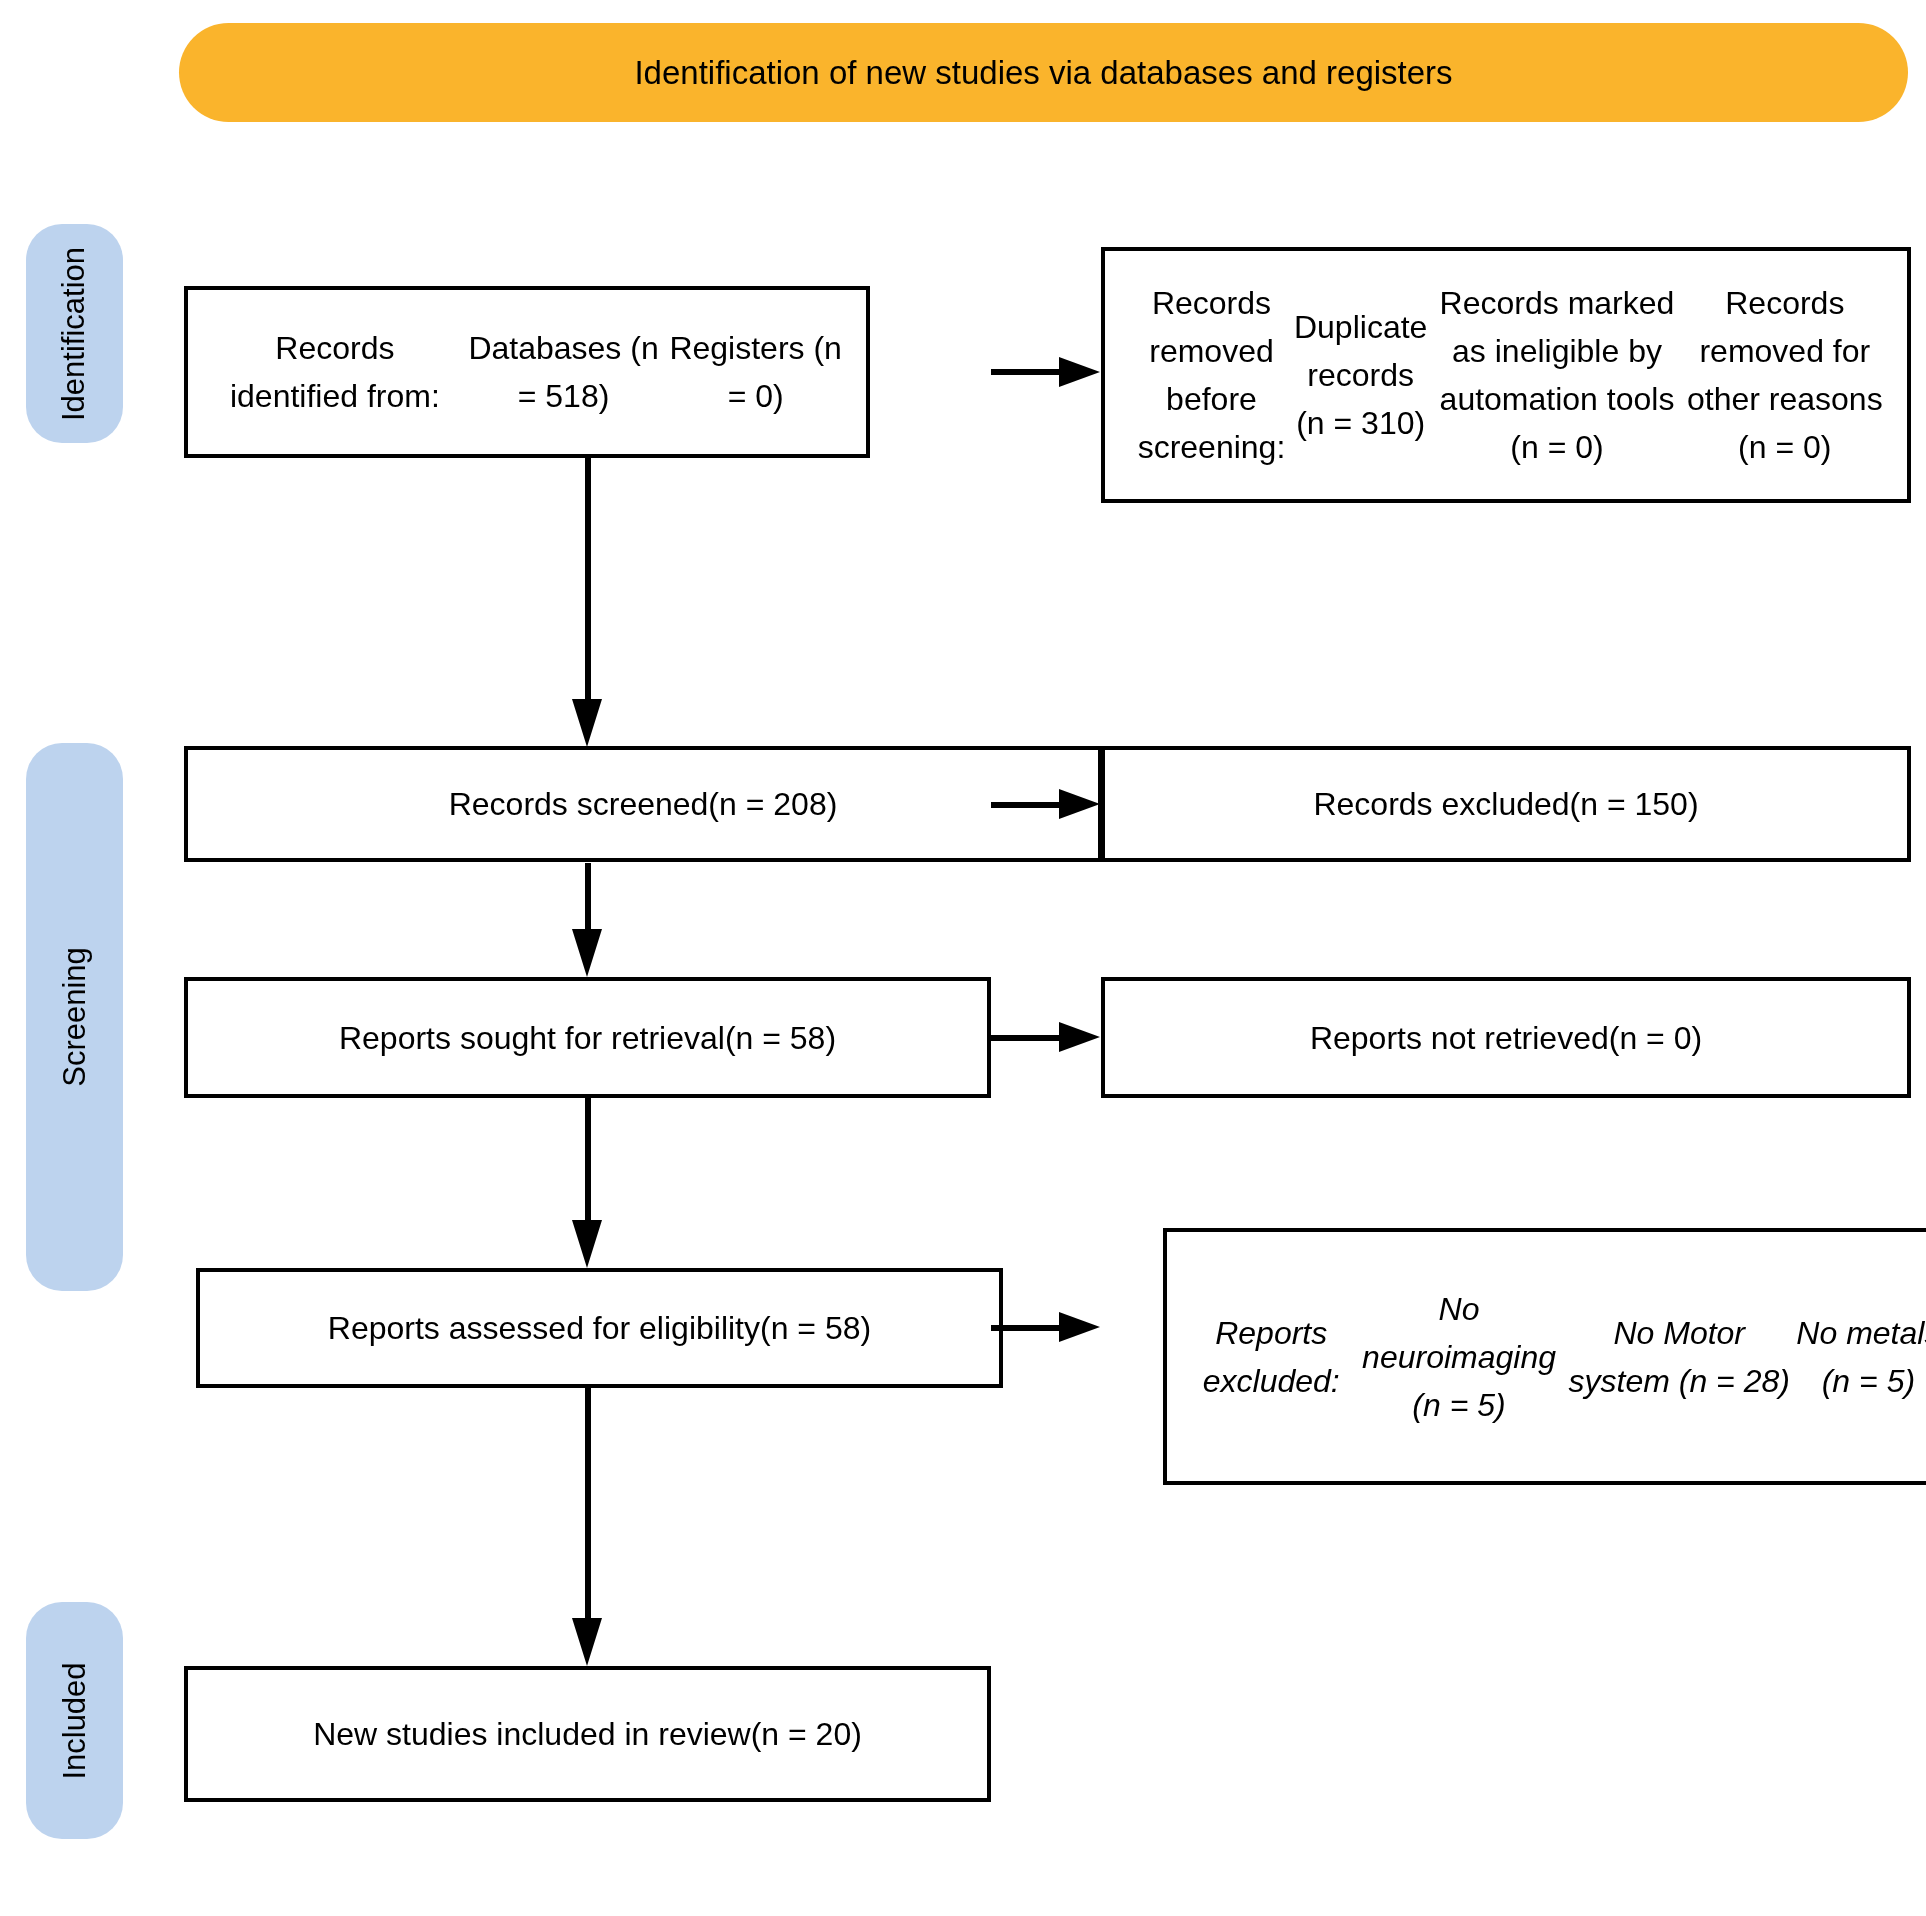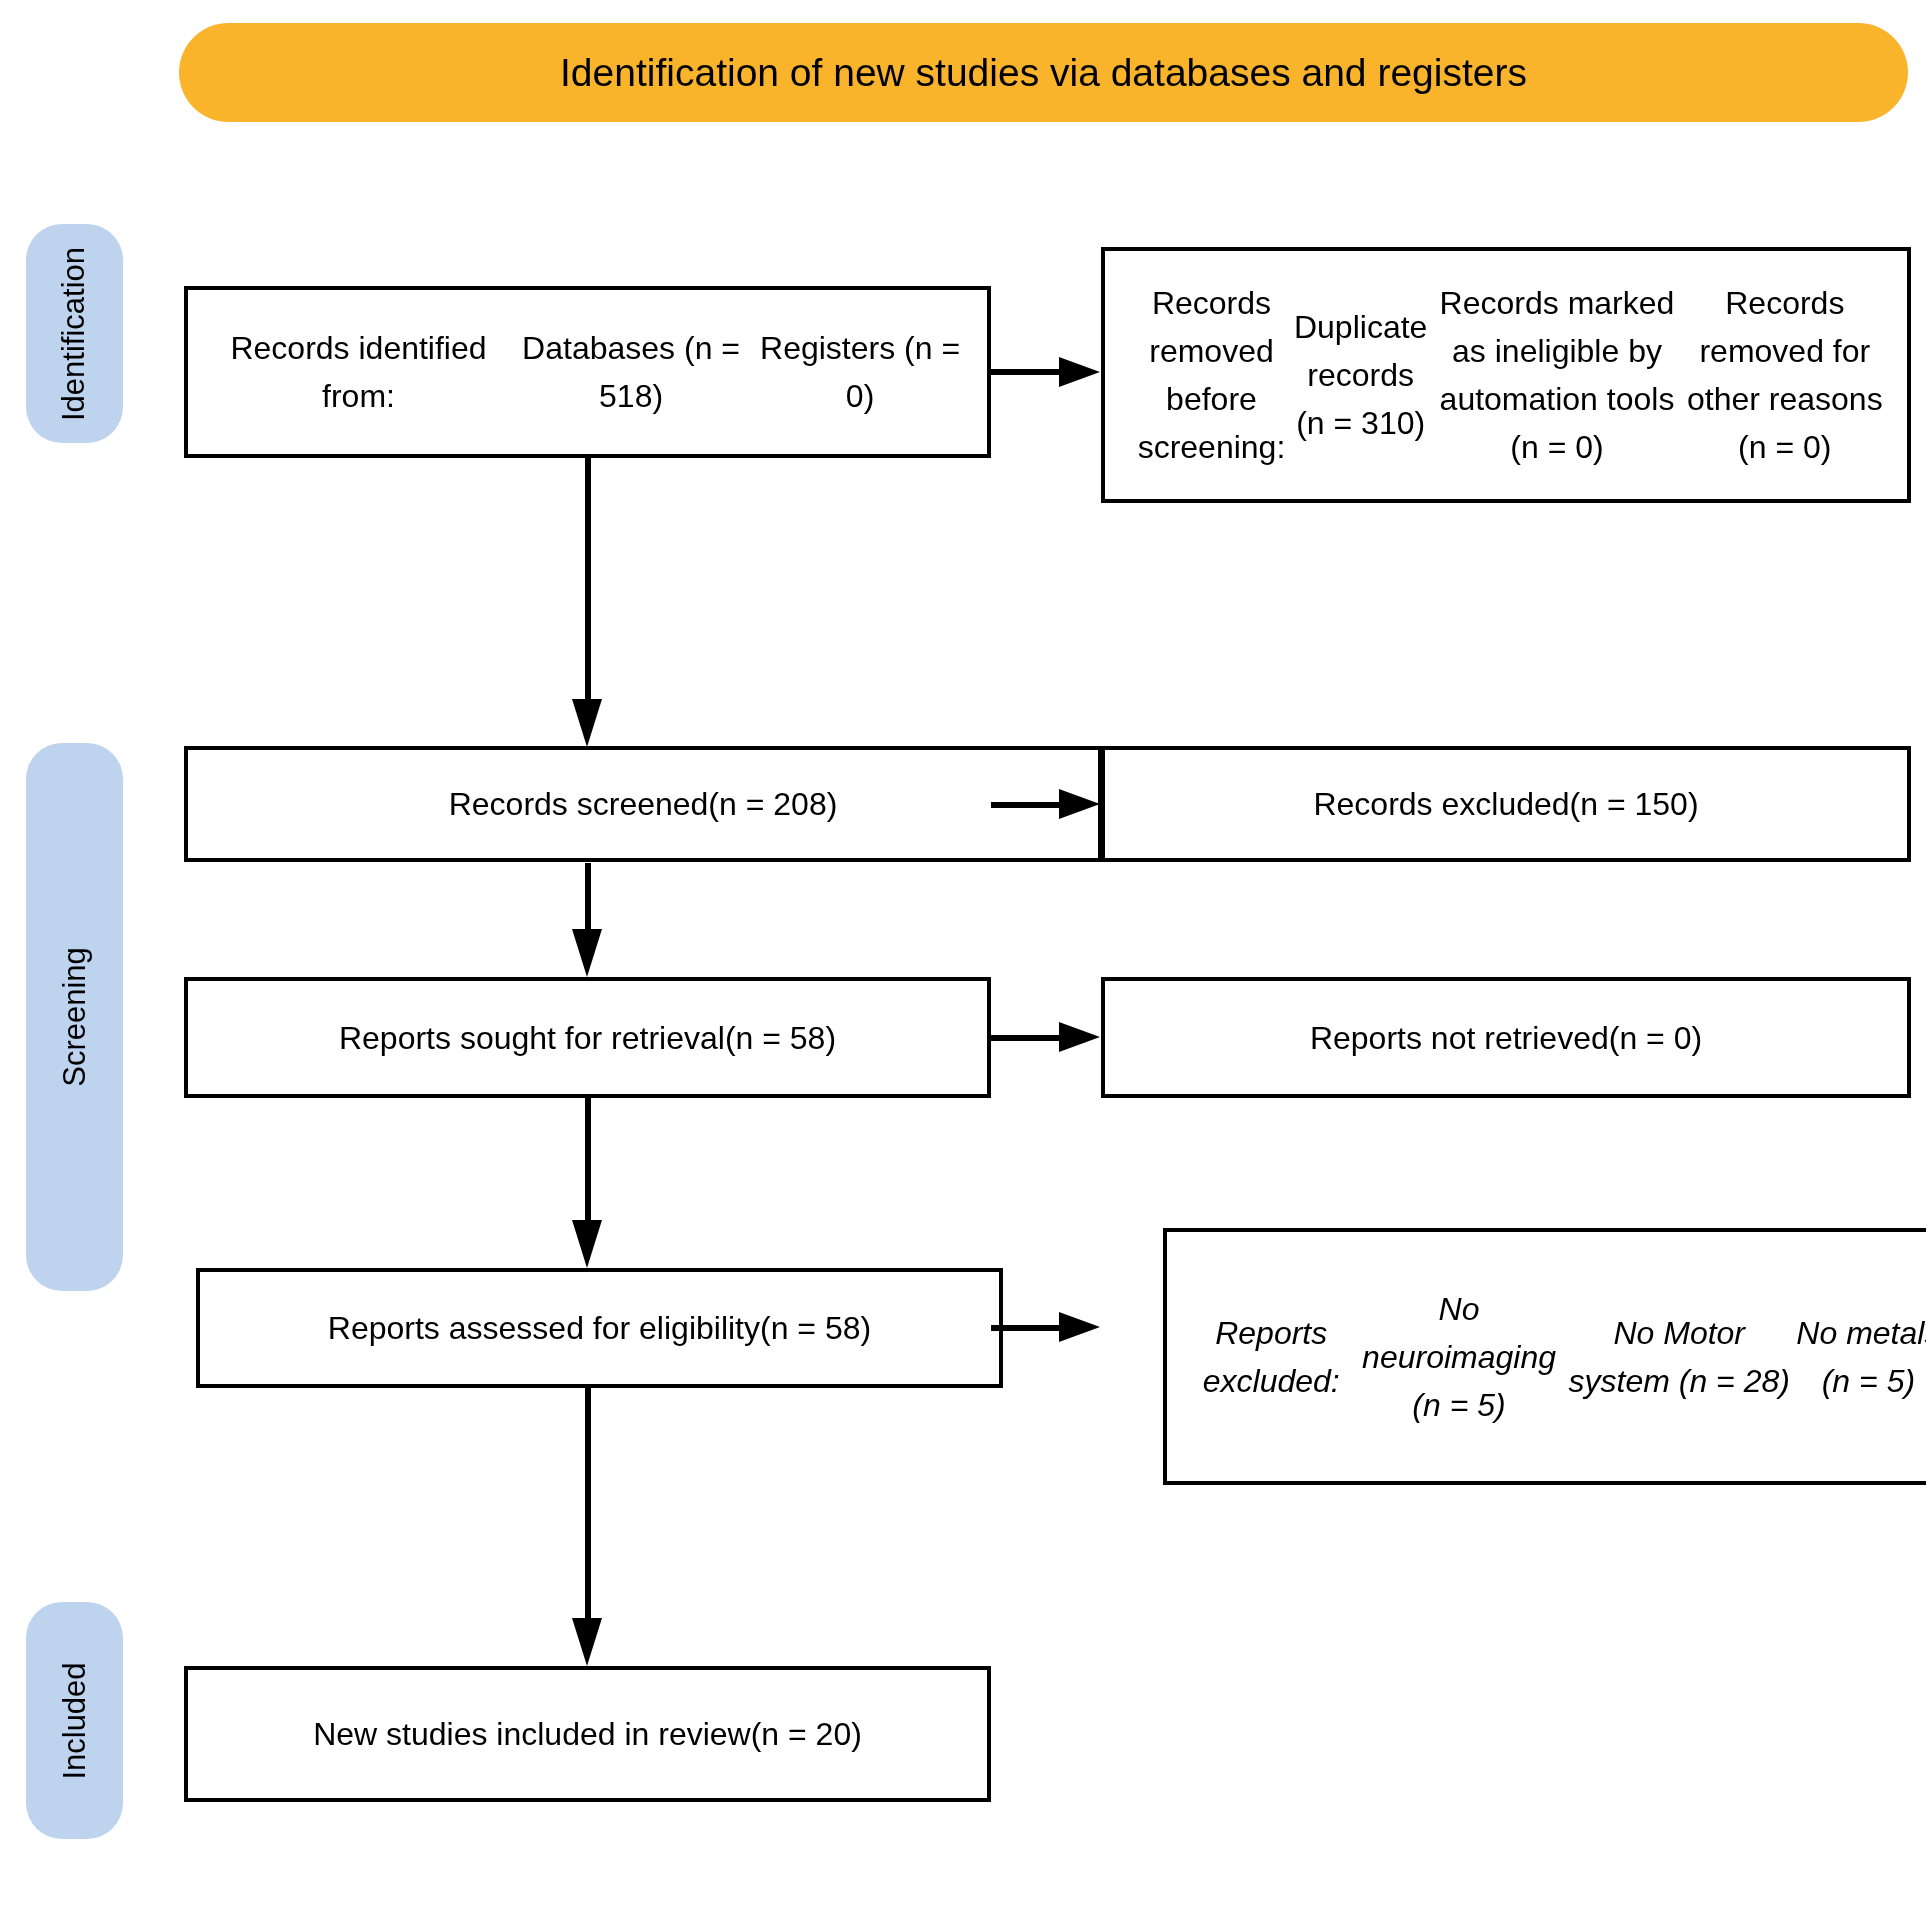--- a/index.html
+++ b/index.html
@@ -4,21 +4,21 @@
 <style>
   html,body{margin:0;padding:0;background:#ffffff;}
   .canvas{
     position:relative;width:1926px;height:1916px;background:#ffffff;
     font-family:"Liberation Sans",sans-serif;color:#000;overflow:hidden;
   }
   .banner{
     position:absolute;left:179px;top:23px;width:1729px;height:99px;
     background:#FAB42C;border-radius:50px;
     display:flex;align-items:center;justify-content:center;
-    font-size:39px;
+    font-size:33px;
   }
   .stage{
     position:absolute;left:26px;width:97px;background:#BDD3EE;border-radius:36px;
     display:flex;align-items:center;justify-content:center;
   }
   .stage span{
     transform:rotate(-90deg);white-space:nowrap;font-size:31px;
   }
   .box{
     position:absolute;background:#ffffff;border:4px solid #000;
@@ -51,21 +51,21 @@
   <div class="stage" style="top:224px;height:219px;">
     <span>Identification</span>
   </div>
   <div class="stage" style="top:743px;height:548px;">
     <span>Screening</span>
   </div>
   <div class="stage" style="top:1602px;height:237px;">
     <span>Included</span>
   </div>
 
-  <div class="box" style="left:184px;top:286px;width:807px;height:172px;">
+  <div class="box" style="left:184px;top:286px;width:686px;height:172px;">
     <div>Records identified from:</div>
     <div>Databases (n = 518)</div>
     <div>Registers (n = 0)</div>
   </div>
   <div class="box" style="left:1101px;top:247px;width:810px;height:256px;">
     <div>Records removed before screening:</div>
     <div>Duplicate records (n = 310)</div>
     <div>Records marked as ineligible by automation tools (n = 0)</div>
     <div>Records removed for other reasons (n = 0)</div>
   </div>

